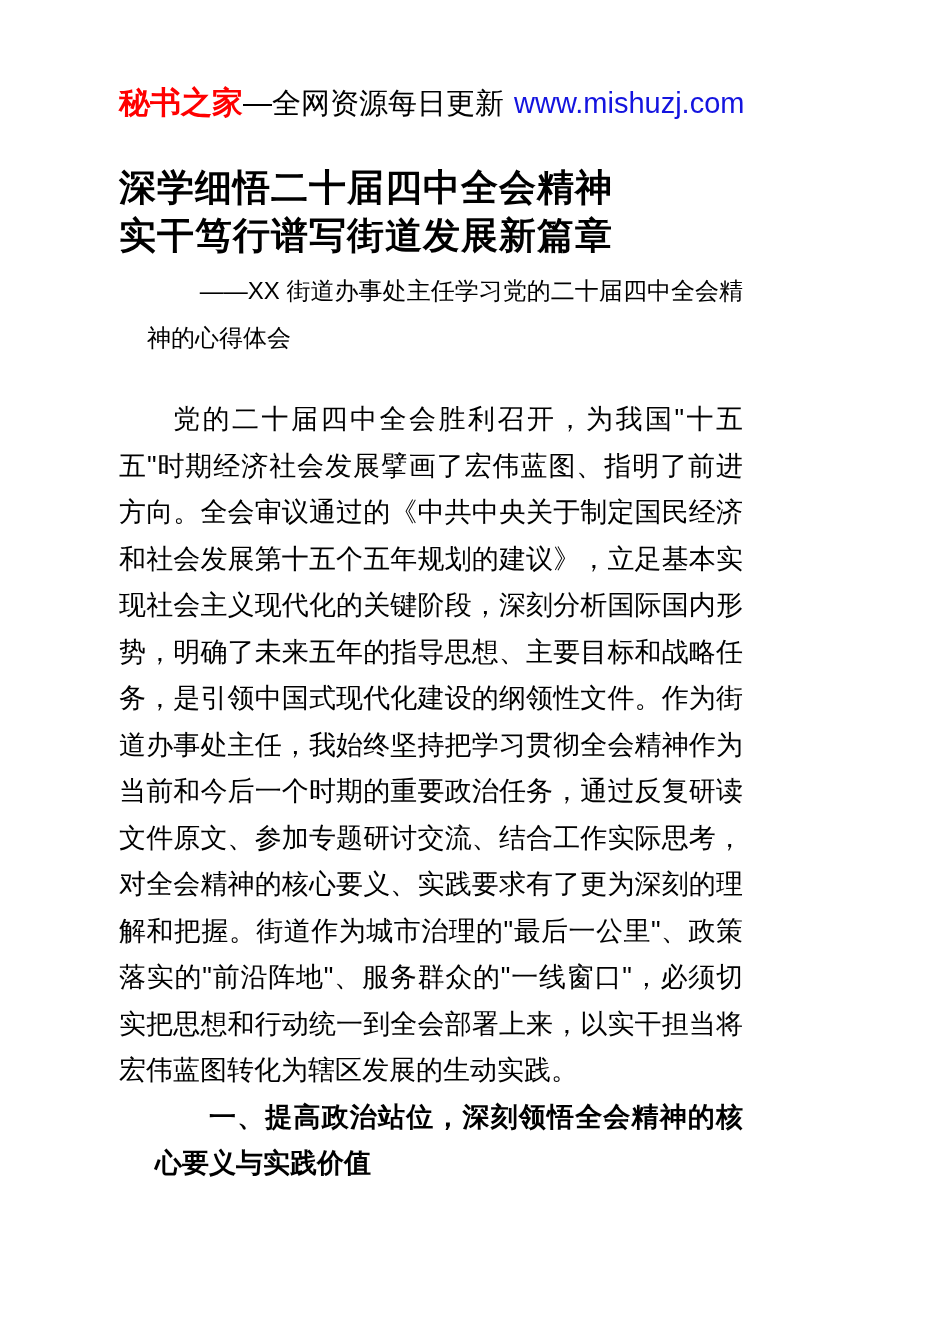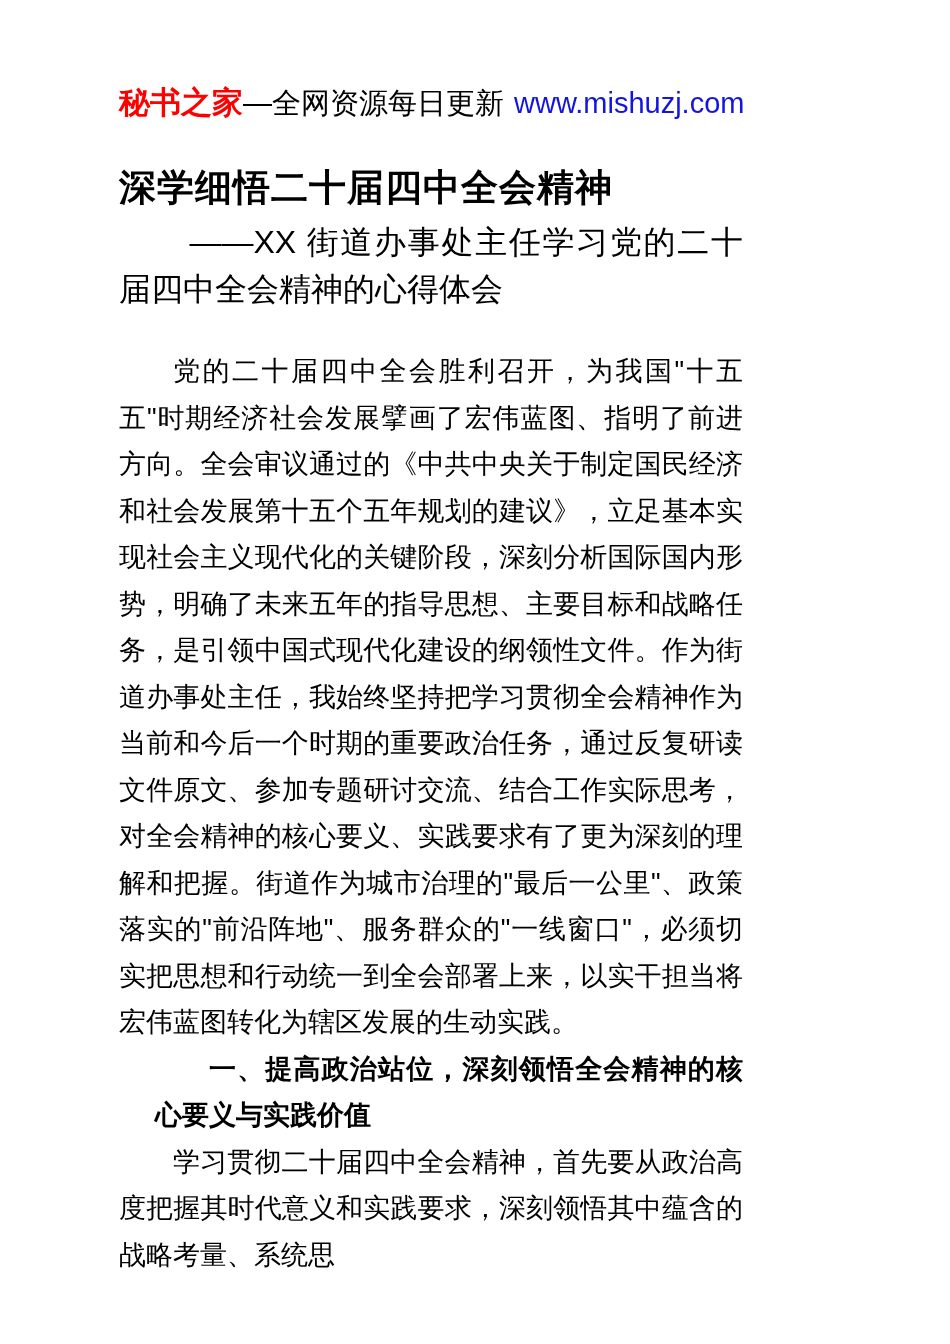--- a/index.html
+++ b/index.html
@@ -42,24 +42,25 @@
   .doc-title {
     margin-top: 44px;
     text-align: left;
     font-weight: 700;
     font-size: 37px;
     line-height: 48px;
     letter-spacing: 1px;
   }
   .doc-subtitle {
     margin-top: 7px;
-    font-size: 32px;
+    font-size: 24px;
     line-height: 47px;
     text-indent: 2.2em;
     text-align: justify;
+    margin-left: 28px;
   }
   .para {
     margin: 0;
     font-size: 27px;
     line-height: 46.5px;
     text-indent: 2em;
     text-align: justify;
   }
   .para.first {
     margin-top: 35px;
@@ -73,23 +74,23 @@
 <body>
 
 <div class="page">
 
   <div class="doc-header">
     <span class="site-name">秘书之家</span><span class="tagline">—全网资源每日更新</span><span class="site-url">www.mishuzj.com</span>
   </div>
 
   <div class="doc-title">
     <div>深学细悟二十届四中全会精神</div>
+    <div>实干笃行谱写街道发展新篇章</div>
   </div>
 
   <div class="doc-subtitle">——XX 街道办事处主任学习党的二十届四中全会精神的心得体会</div>
 
   <p class="para first">党的二十届四中全会胜利召开，为我国"十五五"时期经济社会发展擘画了宏伟蓝图、指明了前进方向。全会审议通过的《中共中央关于制定国民经济和社会发展第十五个五年规划的建议》，立足基本实现社会主义现代化的关键阶段，深刻分析国际国内形势，明确了未来五年的指导思想、主要目标和战略任务，是引领中国式现代化建设的纲领性文件。作为街道办事处主任，我始终坚持把学习贯彻全会精神作为当前和今后一个时期的重要政治任务，通过反复研读文件原文、参加专题研讨交流、结合工作实际思考，对全会精神的核心要义、实践要求有了更为深刻的理解和把握。街道作为城市治理的"最后一公里"、政策落实的"前沿阵地"、服务群众的"一线窗口"，必须切实把思想和行动统一到全会部署上来，以实干担当将宏伟蓝图转化为辖区发展的生动实践。</p>
 
   <p class="para heading">一、提高政治站位，深刻领悟全会精神的核心要义与实践价值</p>
 
-  <p class="para">学习贯彻二十届四中全会精神，首先要从政治高度把握其时代意义和实践要求，深刻领悟其中蕴含的战略考量、系统思</p>
 
 </div>
 
 </body></html>

